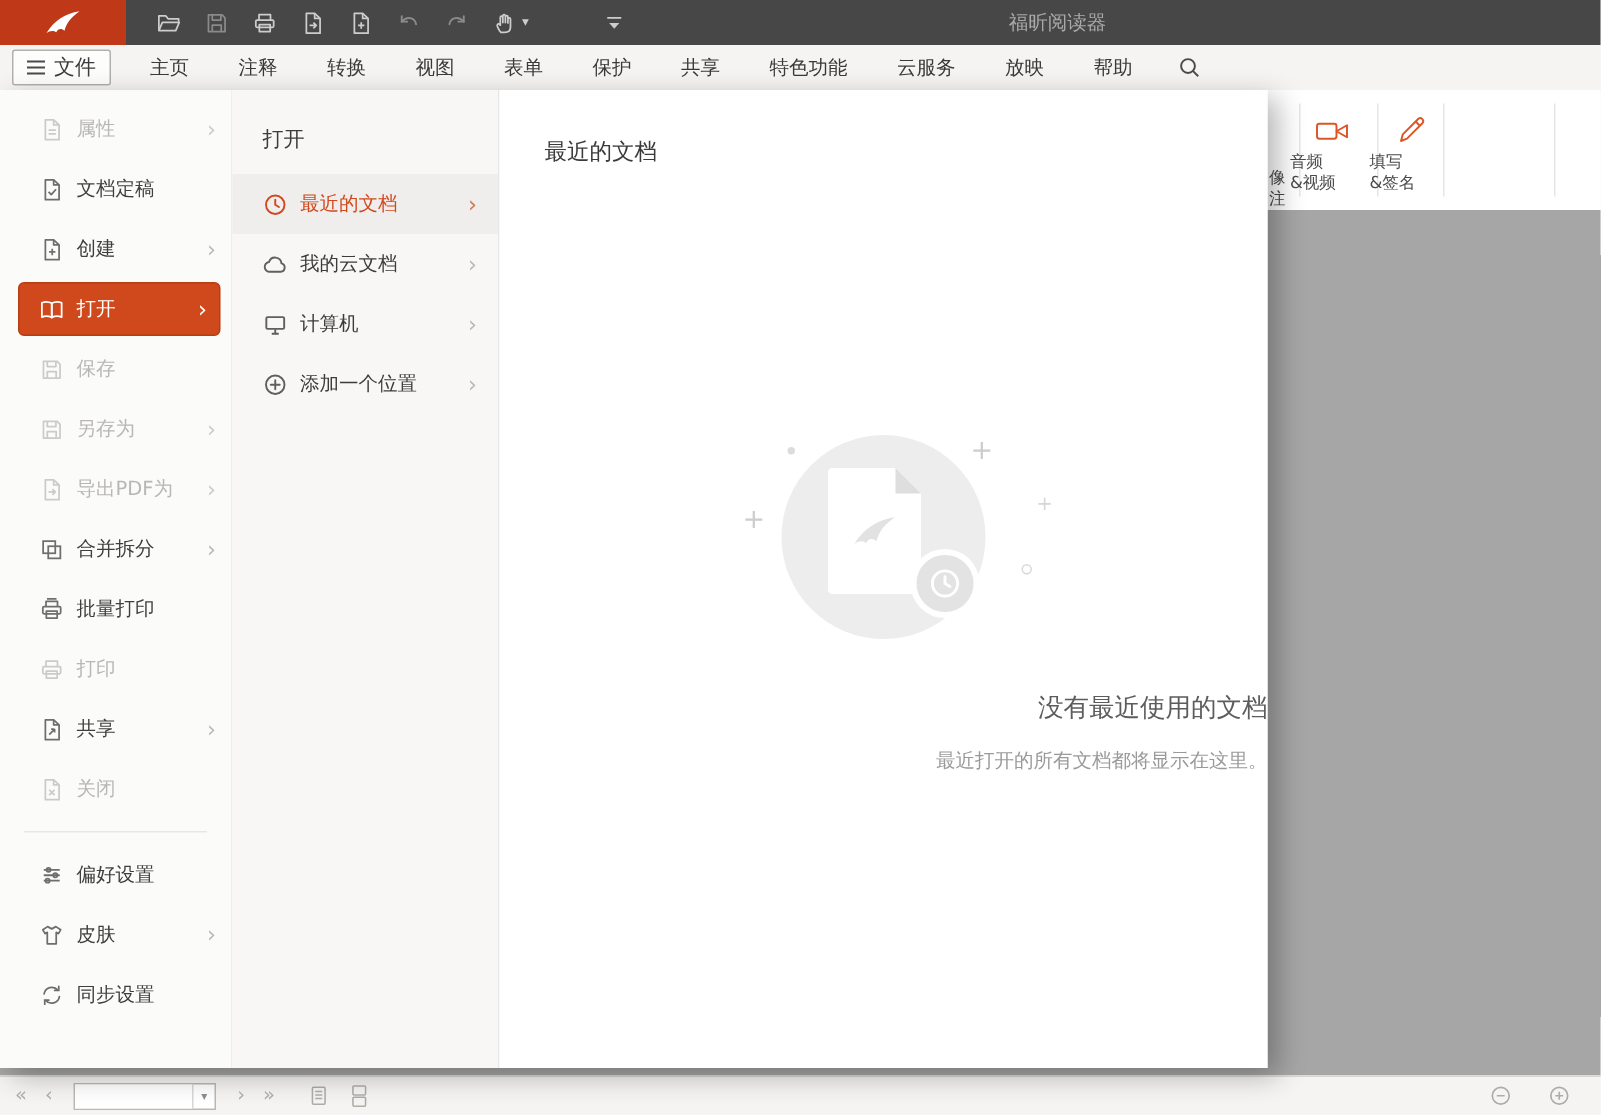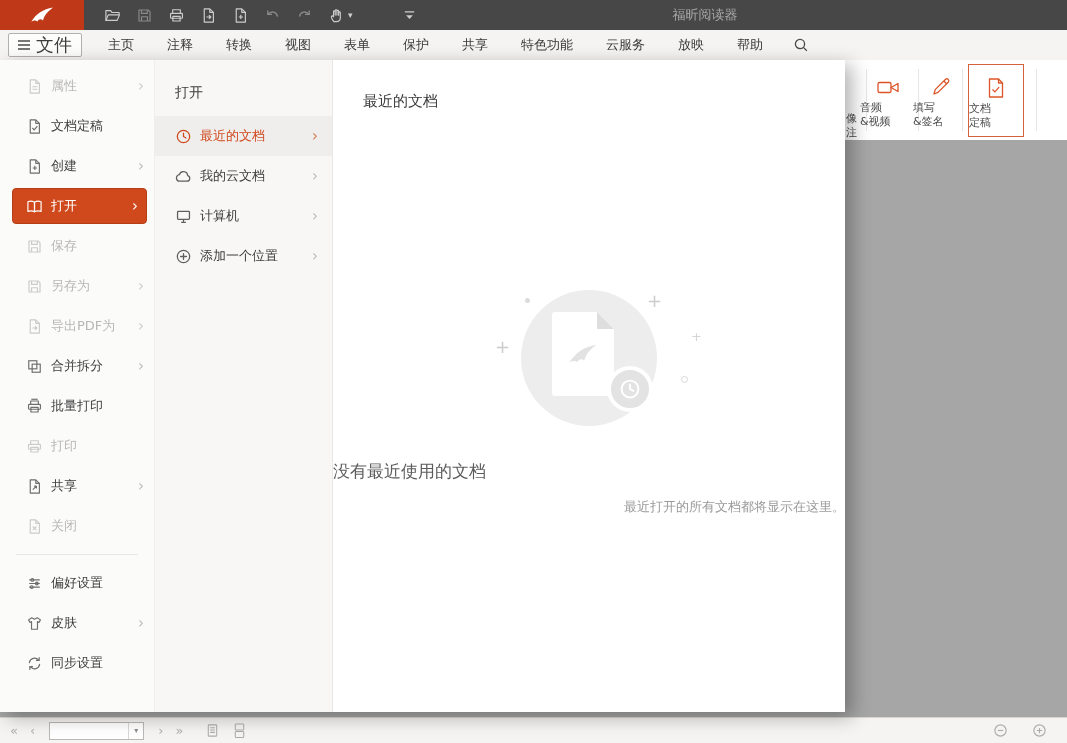--- a/index.html
+++ b/index.html
@@ -20,21 +20,21 @@
   .qat { display: flex; align-items: center; gap: 15px; margin-left: 20px; color: #cdcdcd; }
   .qat .qbtn { width: 17px; height: 17px; color: #cdcdcd; }
   .qat .qbtn.dim { color: #8a8a8a; }
   .hand-wrap { display: flex; align-items: center; gap: 3px; }
   .dd-glyph { font-size: 9px; color: #cdcdcd; line-height: 1; }
   .qat-gap { width: 18px; }
   .win-title { position: absolute; left: 620px; width: 170px; text-align: center; color: #a9a9a9; font-size: 13px; }
 
   
   .tabbar { position: absolute; top: 30px; left: 0; width: 100%; height: 30px; background: #f5f4f2; display: flex; align-items: center; z-index: 5; }
-  .file-btn { margin-left: 8px; height: 24px; padding: 0 9px; border: 1px solid #b3b1ad; background: #fdfdfc; display: flex; align-items: center; gap: 6px; font-size: 18px; color: #3c3c3c; border-radius: 2px; cursor: pointer; }
+  .file-btn { margin-left: 8px; height: 24px; padding: 0 9px; border: 1px solid #b3b1ad; background: #fdfdfc; display: flex; align-items: center; gap: 6px; font-size: 14px; color: #3c3c3c; border-radius: 2px; cursor: pointer; }
   .burger-ic { width: 12px; height: 10px; color: #4a4a4a; }
   .tabs { display: flex; margin-left: 26px; gap: 33px; font-size: 13px; color: #3a3a3a; white-space: nowrap; }
   .tab { cursor: pointer; }
   .search-btn { margin-left: 30px; width: 16px; height: 16px; color: #4a4a4a; cursor: pointer; }
 
   
   .ribbon { position: absolute; top: 60px; left: 0; width: 100%; height: 80px; background: #ffffff; }
   .rgroup { position: absolute; top: 10px; width: 56px; cursor: pointer; }
   .rgroup .ric { height: 28px; display: flex; align-items: flex-end; justify-content: center; color: #dd5527; margin-bottom: 3px; }
   .rgroup .rlbl { font-size: 11px; line-height: 14px; color: #4a4a4a; }
@@ -92,21 +92,21 @@
   .fold-bg { position: absolute; top: 0; right: 0; width: 0; height: 0; border-top: 17px solid #ededed; border-left: 17px solid transparent; }
   .fold-flap { position: absolute; top: 0; right: 0; width: 0; height: 0; border-bottom: 17px solid #dedede; border-right: 17px solid transparent; }
   .doc-bird { width: 32px; height: 26px; color: #e2e2e2; }
   .clock-badge { position: absolute; left: 86px; top: 76px; width: 46px; height: 46px; border-radius: 50%; background: #e3e3e3; border: 4px solid #ffffff; display: flex; align-items: center; justify-content: center; }
   .clock-badge svg { width: 24px; height: 24px; color: #ffffff; }
   .deco-plus { position: absolute; color: #cdcdcd; font-size: 18px; line-height: 1; }
   .deco-plus.small { font-size: 13px; color: #d6d6d6; }
   .deco-dot { position: absolute; width: 7px; height: 7px; border: 1.5px solid #d8d8d8; border-radius: 50%; }
   .deco-dot.solid { width: 5px; height: 5px; border: none; background: #dcdcdc; }
 
-  .empty-title { position: absolute; top: 400px; left: 0; width: 100%; text-align: left; font-size: 17px; color: #5c5c5c; }
+  .empty-title { position: absolute; top: 400px; left: 0; width: 100%; text-align: right; font-size: 17px; color: #5c5c5c; }
   .empty-sub { position: absolute; top: 438px; left: 0; width: 100%; text-align: right; font-size: 13px; color: #9a9a9a; }
 </style>
 </head>
 <body>
 
 <div class="titlebar">
   <div class="logo-btn">
     <span>
       <svg width="26" height="18" viewBox="0 0 26 18" fill="#ffffff">
           <path d="M2 16 C7 8, 14 3, 24 1.5 C18 6, 15.5 9, 14 14.5 C12 12.5, 9.5 13, 8.5 15.5 C6.5 14, 4 14.5, 2 16 Z"></path>
@@ -230,31 +230,20 @@
     <div class="ric">
       <svg width="22" height="22" viewBox="0 0 22 22" fill="none" stroke="currentColor" stroke-width="1.3" stroke-linejoin="round">
           <path d="M4 18l1.2-4.4L15.6 3.2a2 2 0 0 1 2.8 2.8L8 16.4 4 18z"></path>
           <path d="M13.8 5l2.8 2.8"></path>
         </svg>
     </div>
     <div class="rlbl">填写</div>
     <div class="rlbl">&amp;签名</div>
   </div>
   <div class="rsep" style="left:962px"></div>
-  <div class="rgroup rg-df">
-    <div class="ric">
-      <svg width="20" height="22" viewBox="0 0 20 22" fill="none" stroke="currentColor" stroke-width="1.3" stroke-linejoin="round">
-          <path d="M3.5 2h9l4 4v14h-13z"></path>
-          <path d="M12.5 2v4h4"></path>
-          <path d="M6.5 12.5l2.4 2.4 4.2-4.8"></path>
-        </svg>
-    </div>
-    <div class="rlbl">文档</div>
-    <div class="rlbl">定稿</div>
-  </div>
   <div class="rsep" style="left:1036px"></div>
 </div>
 
 <div class="doc-area"></div>
 
 <div class="file-menu">
 
   <div class="menu-side">
     <div class="m-item disabled">
       <span class="mic">

